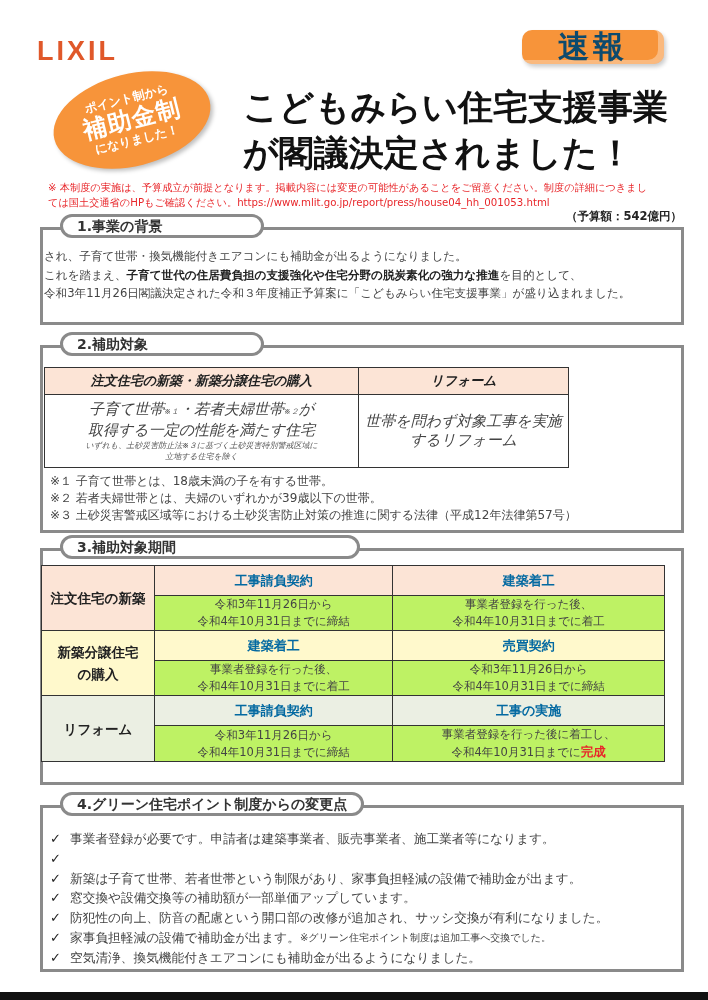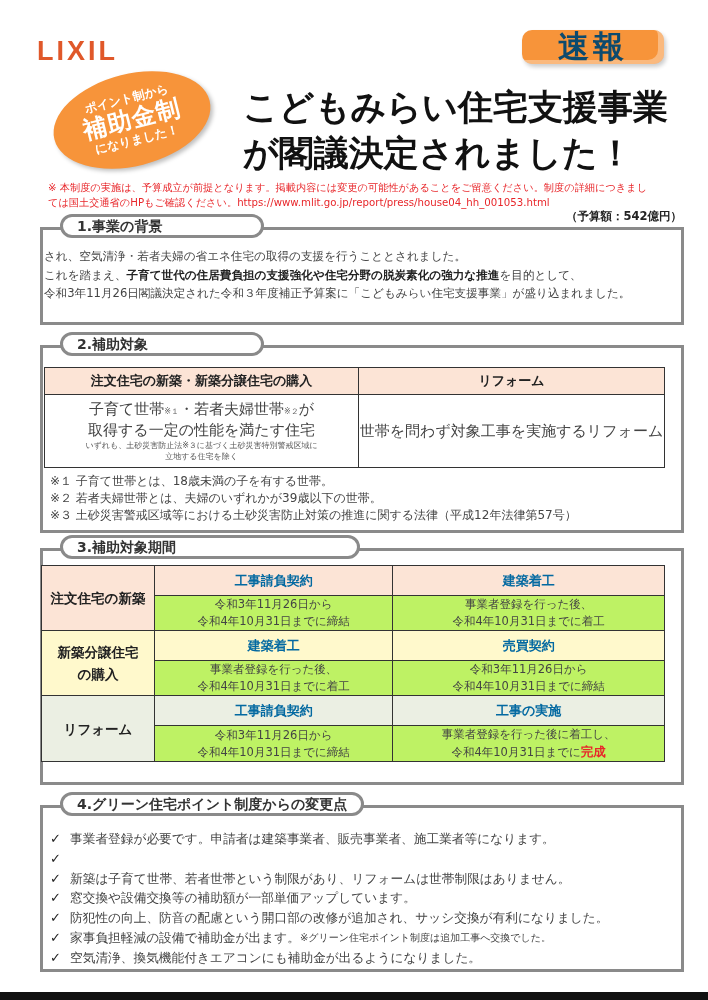--- a/index.html
+++ b/index.html
@@ -25,21 +25,21 @@
   .sec-tab { position: absolute; left: 40px; height: 24px; padding: 0 0 0 14px; border: 3px solid #8a8a8a; border-radius: 12px; background: #fff; font-weight: bold; font-size: 14px; line-height: 18px; color: #333; z-index: 2; margin-left: 20px; }
 
   #sec1 { top: 227px; height: 98px; }
   #tab1 { top: 214px; width: 204px; }
   .bg-text { position: absolute; left: 40px; top: 247px; width: 640px; font-size: 11.6px; line-height: 18.5px; color: #444; z-index: 3; padding-left: 4px; }
   .bg-text b { color: #222; }
 
   #sec2 { top: 345px; height: 188px; }
   #tab2 { top: 332px; width: 204px; }
 
-  .t2 { position: absolute; left: 44px; top: 367px; width: 621px; border-collapse: collapse; z-index: 3; }
+  .t2 { position: absolute; left: 44px; top: 367px; width: 525px; border-collapse: collapse; z-index: 3; font-style: italic; }
   .t2 td, .t2 th { border: 1.5px solid #333; text-align: center; vertical-align: middle; }
   .t2 th { background: #fce4d6; font-weight: bold; font-size: 13px; height: 27px; color: #222; }
   .t2 td { height: 73px; color: #444; }
   .t2 .big { font-size: 15px; line-height: 19px; }
   .t2 .sup { font-size: 8px; color: #666; }
   .t2 .small { font-size: 8px; line-height: 11px; color: #555; }
 
   .notes { position: absolute; left: 50px; top: 462px; width: 620px; font-size: 12px; line-height: 17px; color: #444; z-index: 3; margin-top: 11px; }
 
   #sec3 { top: 548px; height: 237px; }
@@ -86,21 +86,21 @@
 
 <div class="disclaimer">
   <div>※ 本制度の実施は、予算成立が前提となります。掲載内容には変更の可能性があることをご留意ください。制度の詳細につきまし</div>
   <div>ては国土交通省のHPもご確認ください。https://www.mlit.go.jp/report/press/house04_hh_001053.html</div>
 </div>
 <div class="budget">（予算額：542億円）</div>
 
 <div class="section" id="sec1"></div>
 <div class="sec-tab" id="tab1">1.事業の背景</div>
 <div class="bg-text">
-  <div>され、空気清浄・若者夫婦の省エネ住宅の取得の支援を行うこととされました。</div>
+  <div>され、子育て世帯・換気機能付きエアコンにも補助金が出るようになりました。</div>
   <div><span>これを踏まえ、</span><b>子育て世代の住居費負担の支援強化や住宅分野の脱炭素化の強力な推進</b><span>を目的として、</span></div>
   <div>令和3年11月26日閣議決定された令和３年度補正予算案に「こどもみらい住宅支援事業」が盛り込まれました。</div>
 </div>
 
 <div class="section" id="sec2"></div>
 <div class="sec-tab" id="tab2">2.補助対象</div>
 <table class="t2">
   <tbody>
       <tr>
     <th style="width:314px">注文住宅の新築・新築分譲住宅の購入</th>
@@ -183,21 +183,21 @@
 <ul class="changes">
   <li>
       <span class="chk">✓</span>
       <span>事業者登録が必要です。申請者は建築事業者、販売事業者、施工業者等になります。</span>
     </li>
   <li>
       <span class="chk">✓</span>
     </li>
   <li>
       <span class="chk">✓</span>
-      <span>新築は子育て世帯、若者世帯という制限があり、リフォームは世帯制限はありません。</span>
+      <span>新築は子育て世帯、若者世帯という制限があり、家事負担軽減の設備で補助金が出ます。</span>
     </li>
   <li>
       <span class="chk">✓</span>
       <span>窓交換や設備交換等の補助額が一部単価アップしています。</span>
     </li>
   <li>
       <span class="chk">✓</span>
       <span>防犯性の向上、防音の配慮という開口部の改修が追加され、サッシ交換が有利になりました。</span>
     </li>
   <li>

